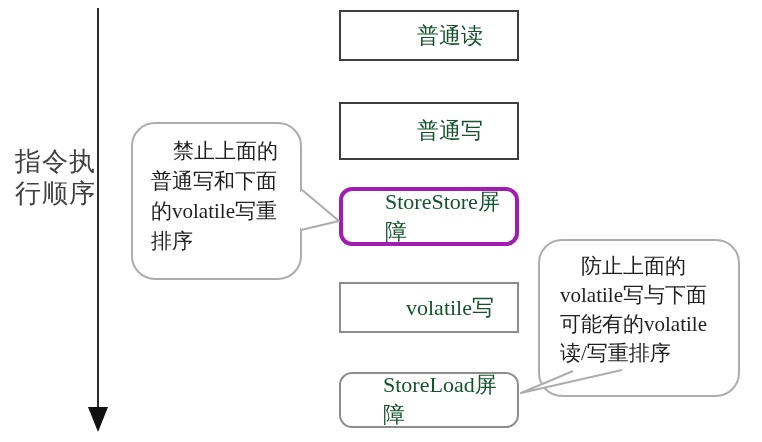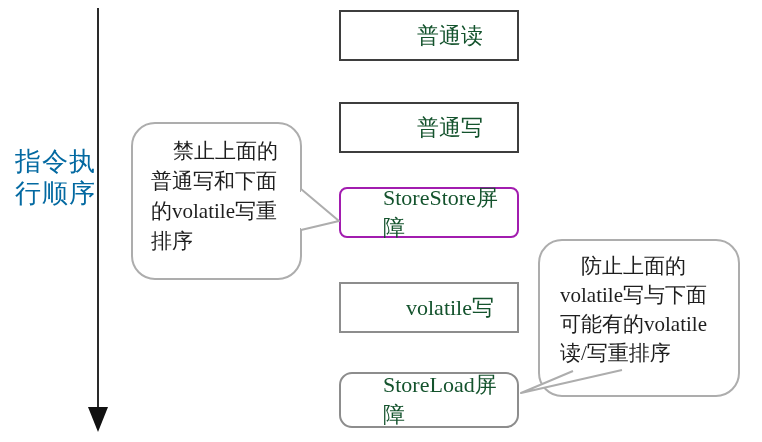--- a/index.html
+++ b/index.html
@@ -10,40 +10,40 @@
     background: #ffffff;
     font-family: "Liberation Serif", "DejaVu Serif", serif;
     overflow: hidden;
   }
   .timeline-label {
     position: absolute;
     left: 15px;
     top: 146px;
     font-size: 26px;
     line-height: 32px;
-    color: #0369a1;
+    color: #404040;
     white-space: pre-line;
     letter-spacing: 1px;
   }
   .box {
     position: absolute;
     left: 339px;
     width: 180px;
     box-sizing: border-box;
     background: #ffffff;
     display: flex;
     align-items: center;
     justify-content: center;
     font-size: 22px;
     color: #14532d;
     padding-left: 42px;
   }
   .b1 { top: 10px;  height: 51px; border: 2px solid #3e3e3e; }
-  .b2 { top: 102px; height: 51px; border: 2px solid #3e3e3e; text-align: center; }
-  .b3 { top: 187px; height: 51px; border: 2px solid #a21caf; border-radius: 8px; }
+  .b2 { top: 102px; height: 58px; border: 2px solid #3e3e3e; text-align: center; }
+  .b3 { top: 187px; height: 59px; border: 4px solid #a21caf; border-radius: 13px; }
   .b4 { top: 282px; height: 51px; border: 2px solid #8d8d8d; }
   .b5 { top: 372px; height: 56px; border: 2px solid #8d8d8d; border-radius: 13px; }
   .bubble {
     position: absolute;
     box-sizing: border-box;
     background: #ffffff;
     border: 2px solid #adadad;
     border-radius: 24px;
     font-size: 21px;
     color: #1e1e1e;

